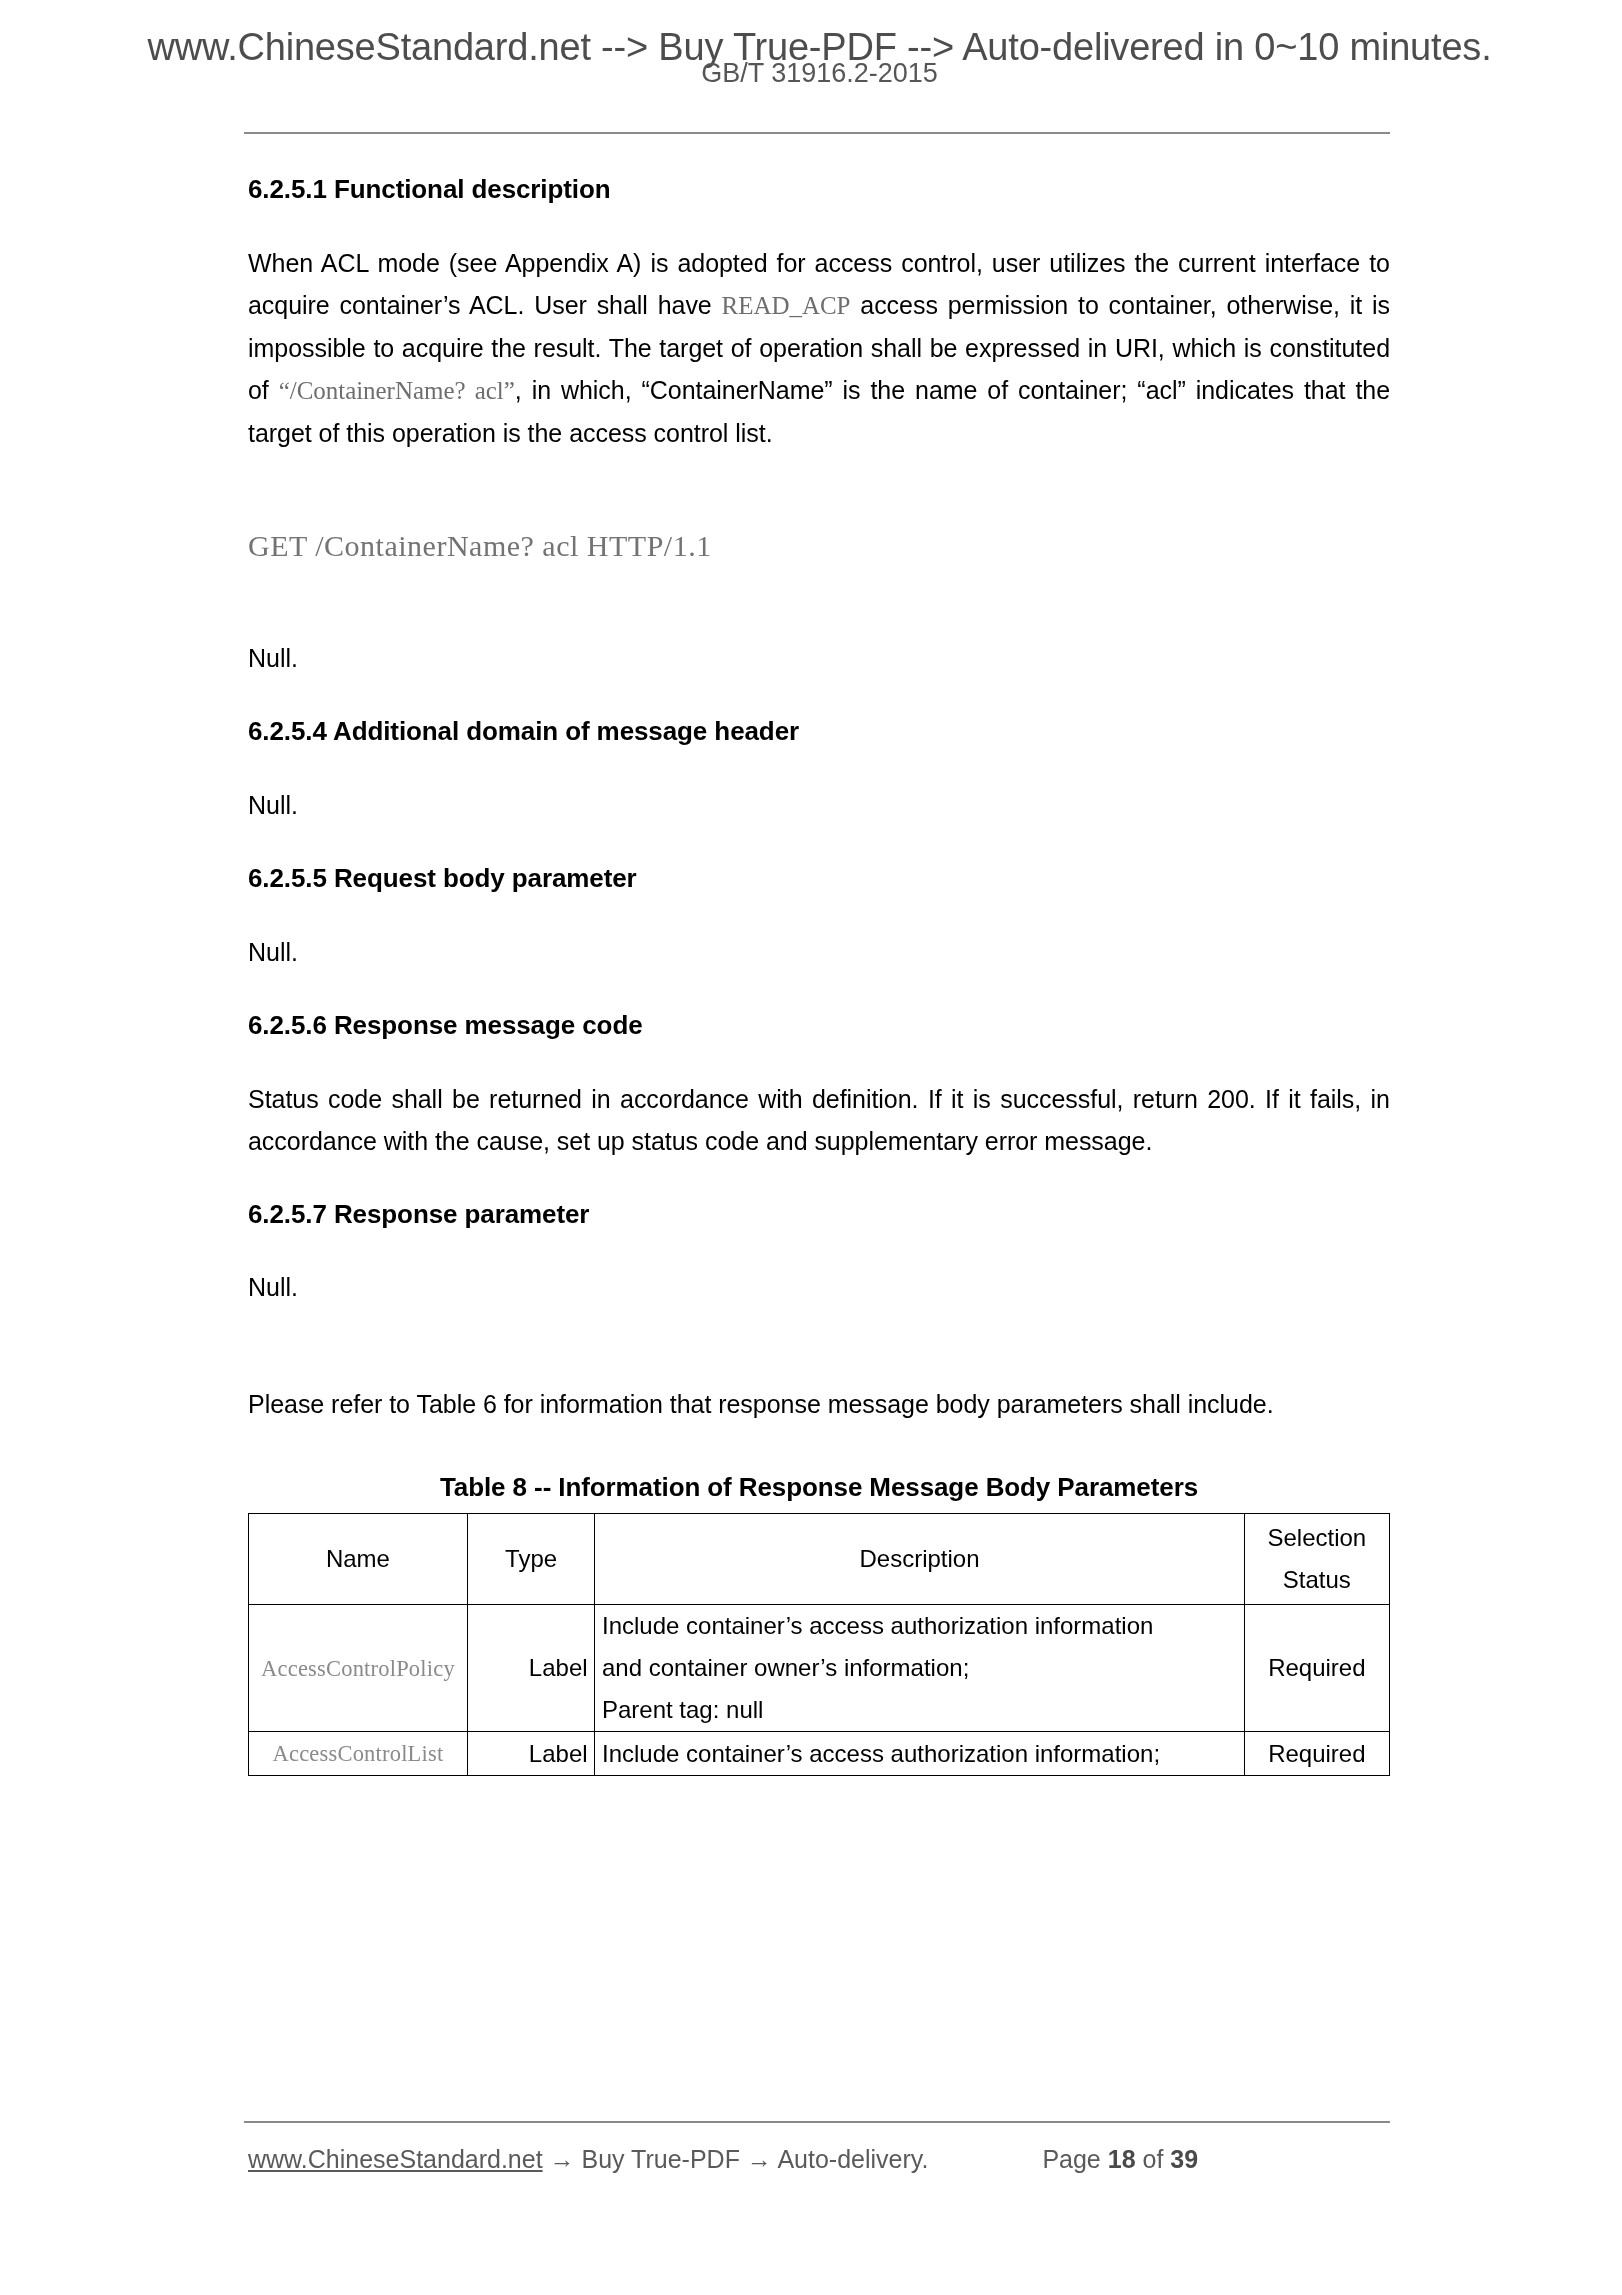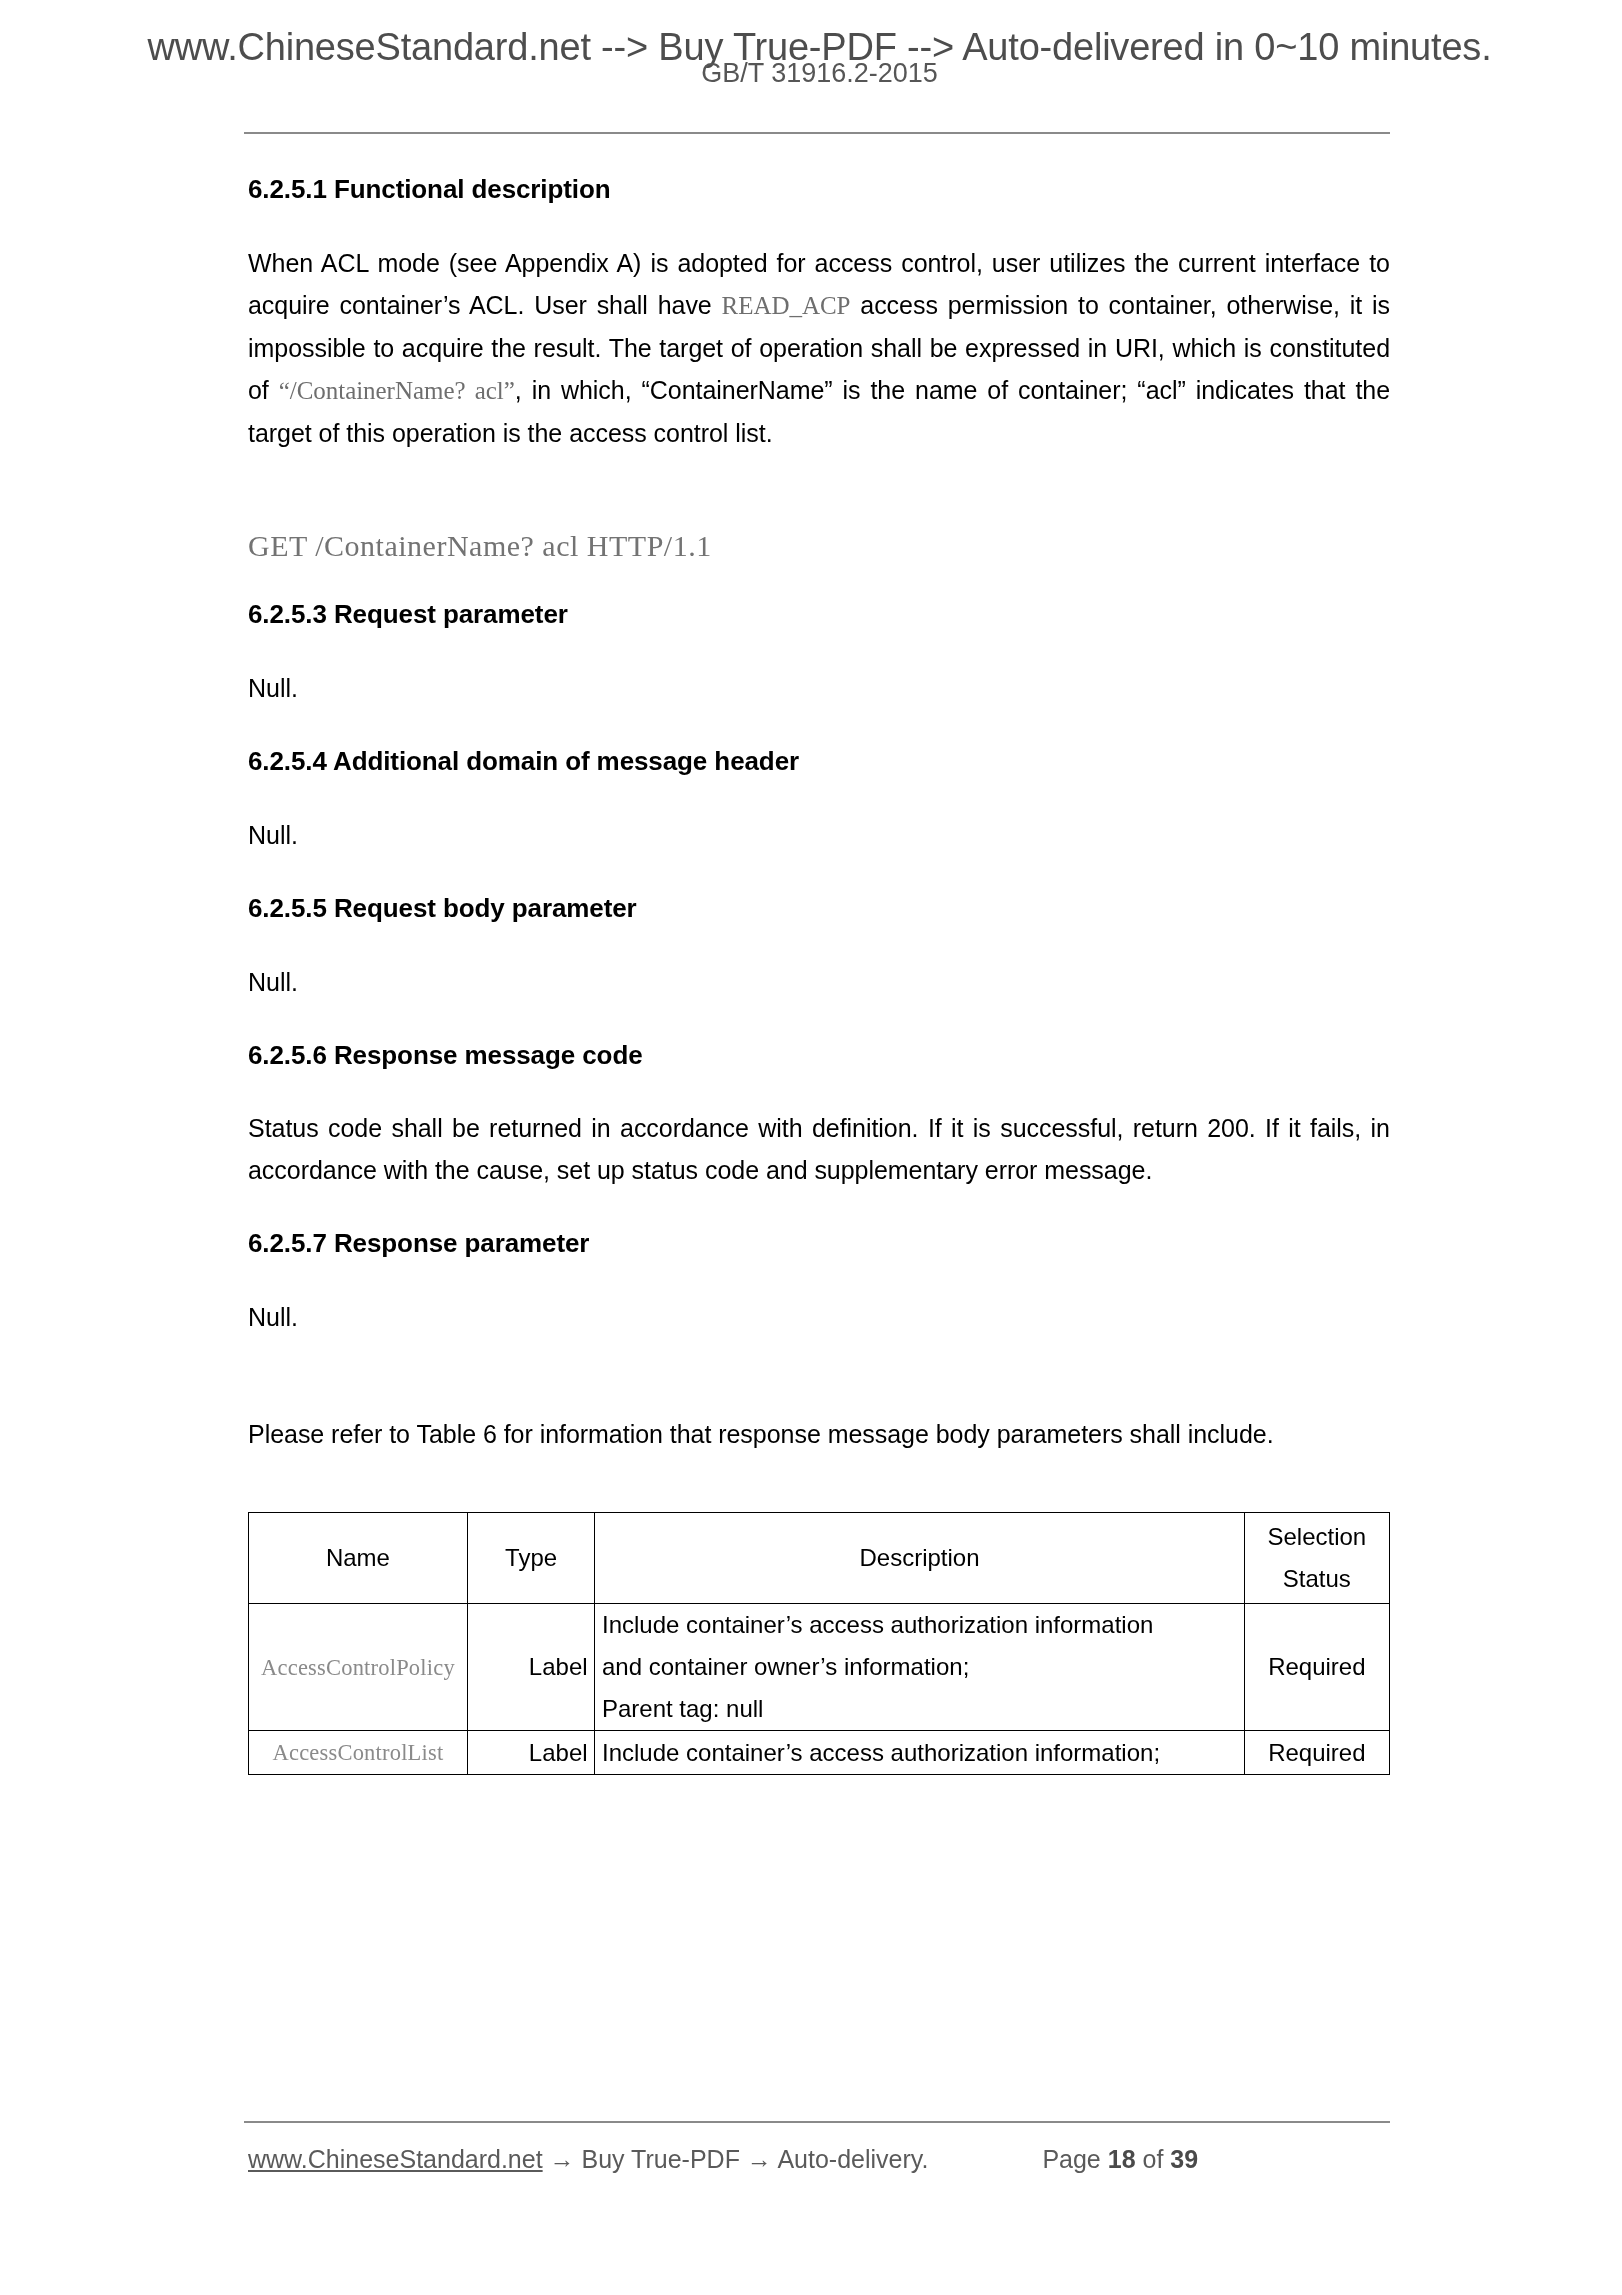--- a/index.html
+++ b/index.html
@@ -186,21 +186,20 @@
     <div class="gap-h"></div>
     <p class="para"><span>When ACL mode (see Appendix A) is adopted for access control, user utilizes the current interface to acquire container’s ACL. User shall have</span> <span class="mathish">READ_ACP</span> <span>access permission to container, otherwise, it is impossible to acquire the result. The target of operation shall be expressed in URI, which is constituted of</span> <span class="mathish">“/ContainerName?  acl”</span><span>, in which, “ContainerName” is the name of container; “acl” indicates that the target of this operation is the access control list.</span></p>
 
     <div class="gap-p"></div>
 
     <div class="gap-h"></div>
     <p class="mathblock">GET /ContainerName?  acl HTTP/1.1</p>
 
     <div class="gap-p"></div>
 
-    <h3 class="sec">6.2.5.3 Request parameter</h3>
     <div class="gap-h"></div>
     <p class="para noj">Null.</p>
 
     <div class="gap-p"></div>
 
     <h3 class="sec">6.2.5.4 Additional domain of message header</h3>
     <div class="gap-h"></div>
     <p class="para noj">Null.</p>
 
     <div class="gap-p"></div>
@@ -221,20 +220,21 @@
     <div class="gap-h"></div>
     <p class="para noj">Null.</p>
 
     <div class="gap-p"></div>
 
     <div class="gap-h"></div>
     <p class="para">Please refer to Table 6 for information that response message body parameters shall include.</p>
 
     <div style="height:47px"></div>
 
+    <p class="tbl-title">Table 8 -- Information of Response Message Body Parameters</p>
 
     <table class="t8">
       <colgroup>
         <col class="col-name">
           <col class="col-type">
           <col class="col-desc">
           <col class="col-sel">
       </colgroup>
       <thead>
         <tr>

